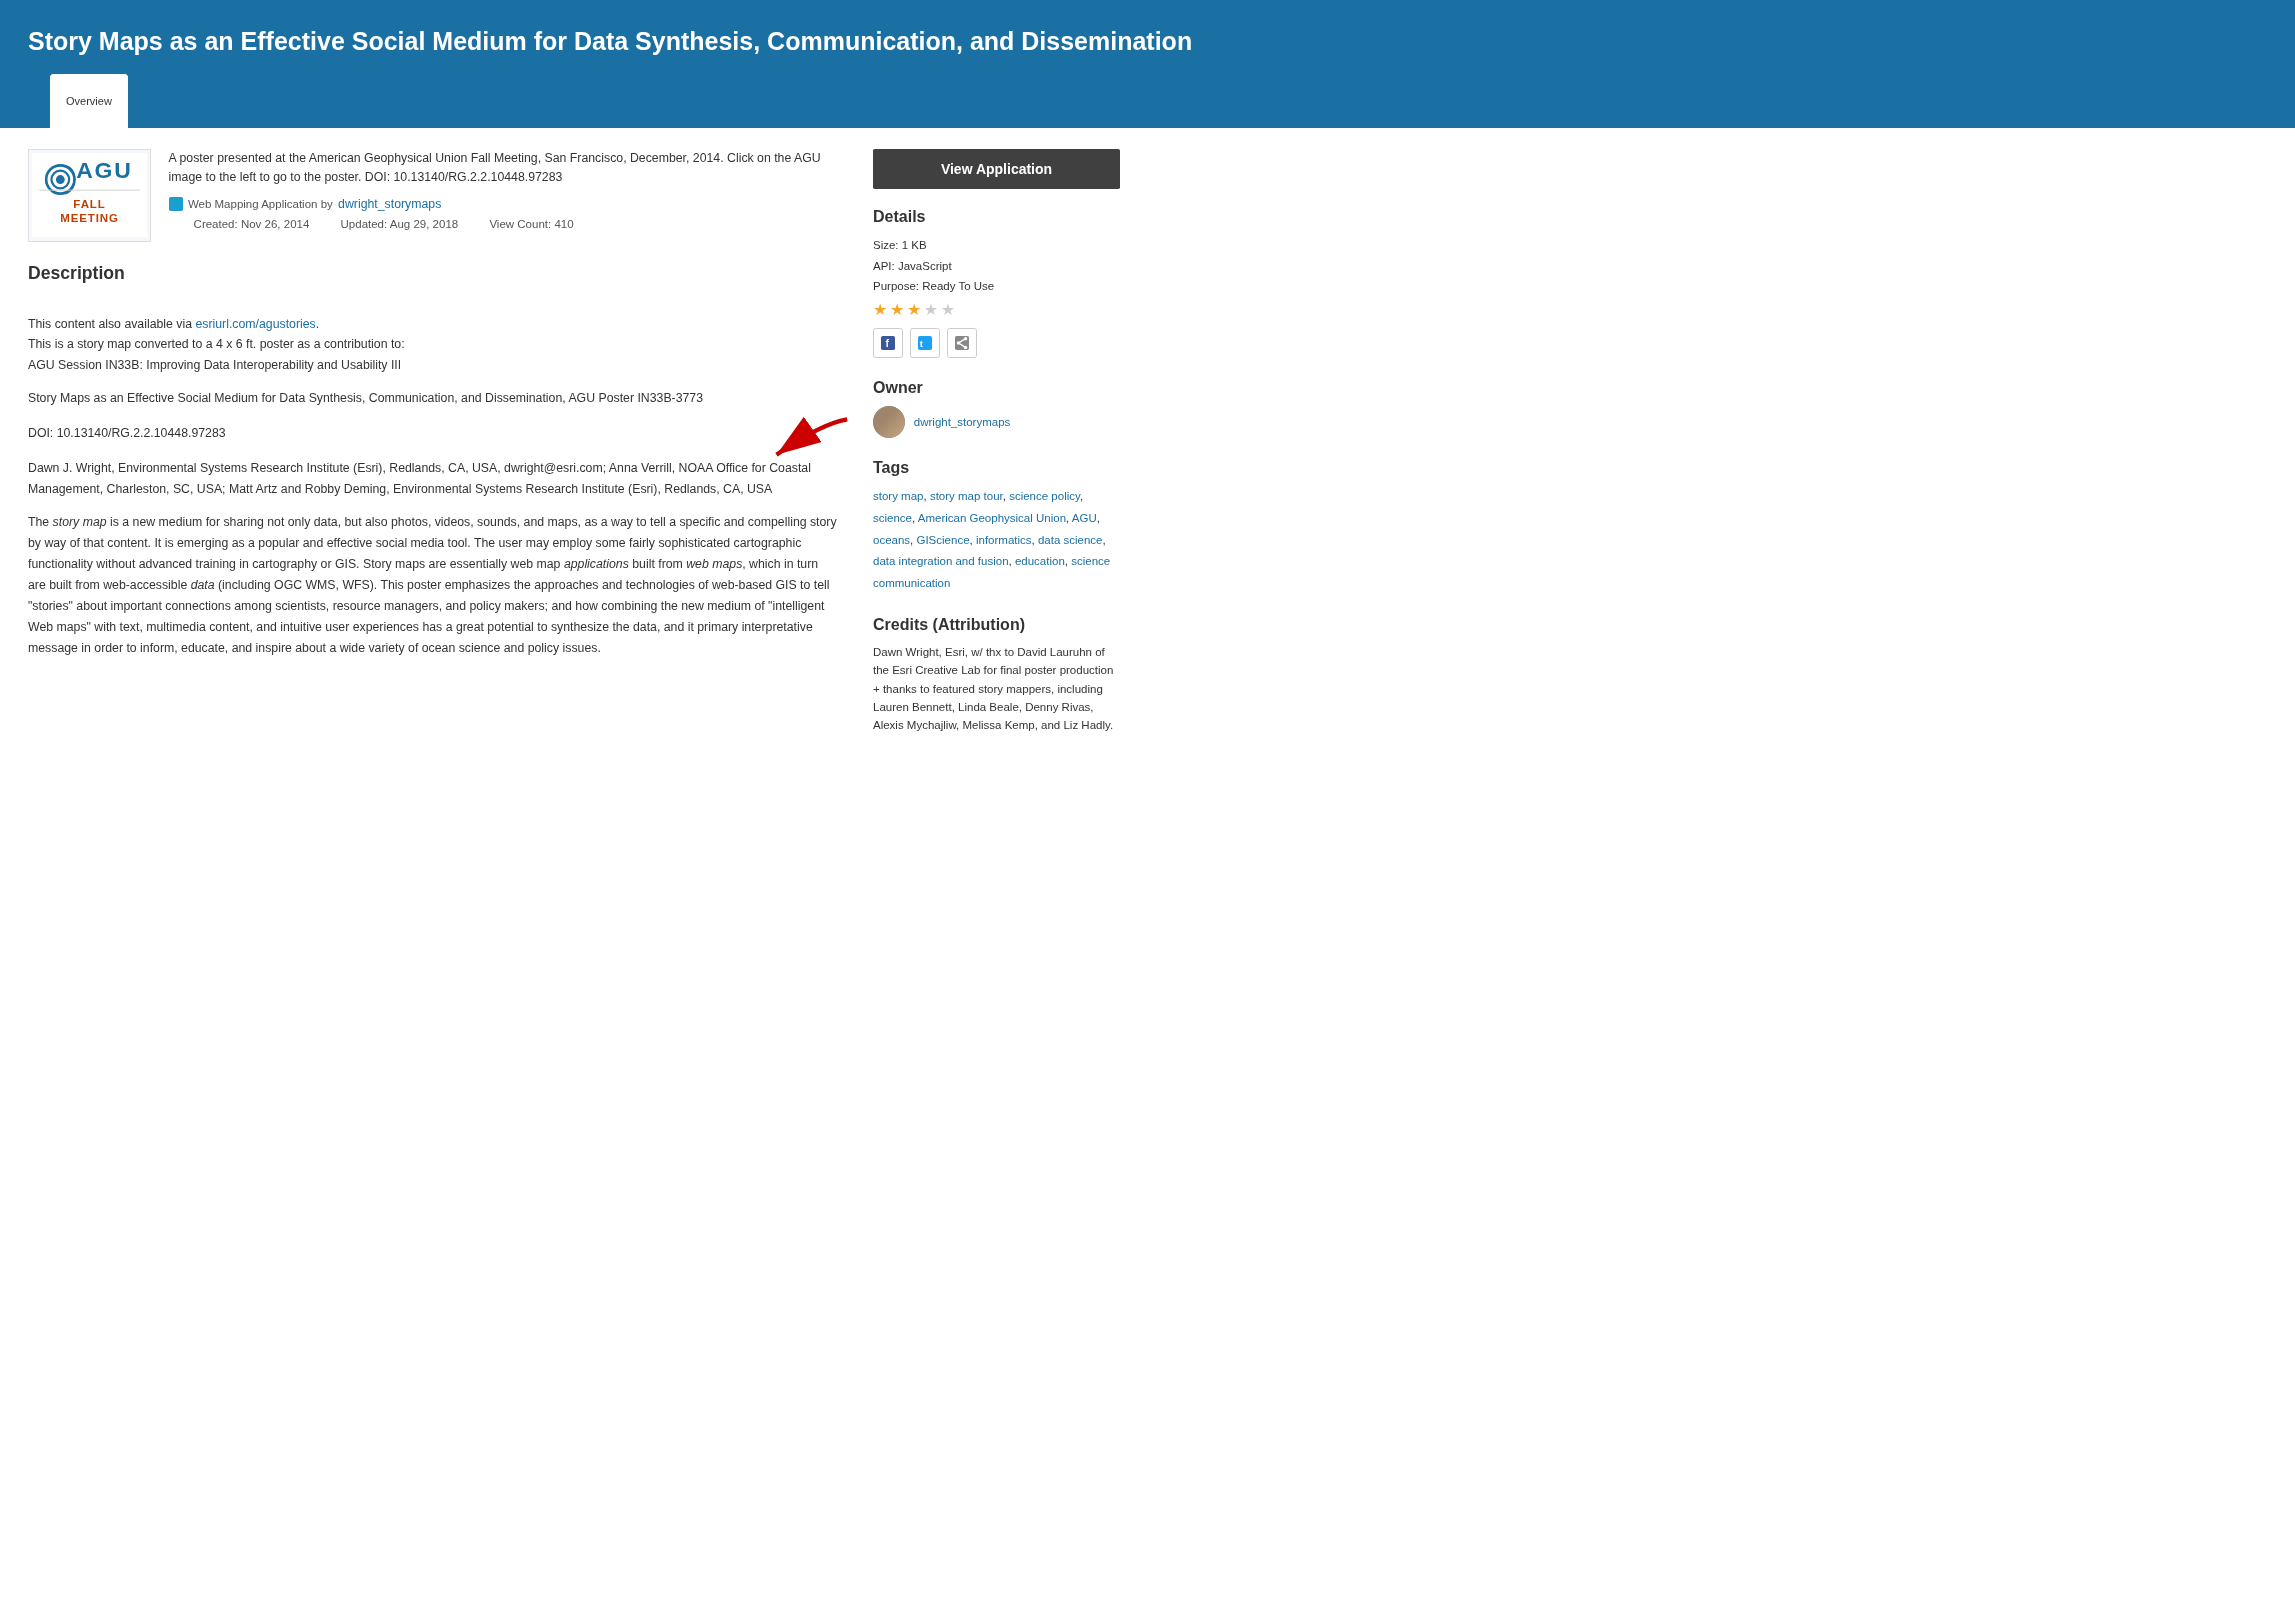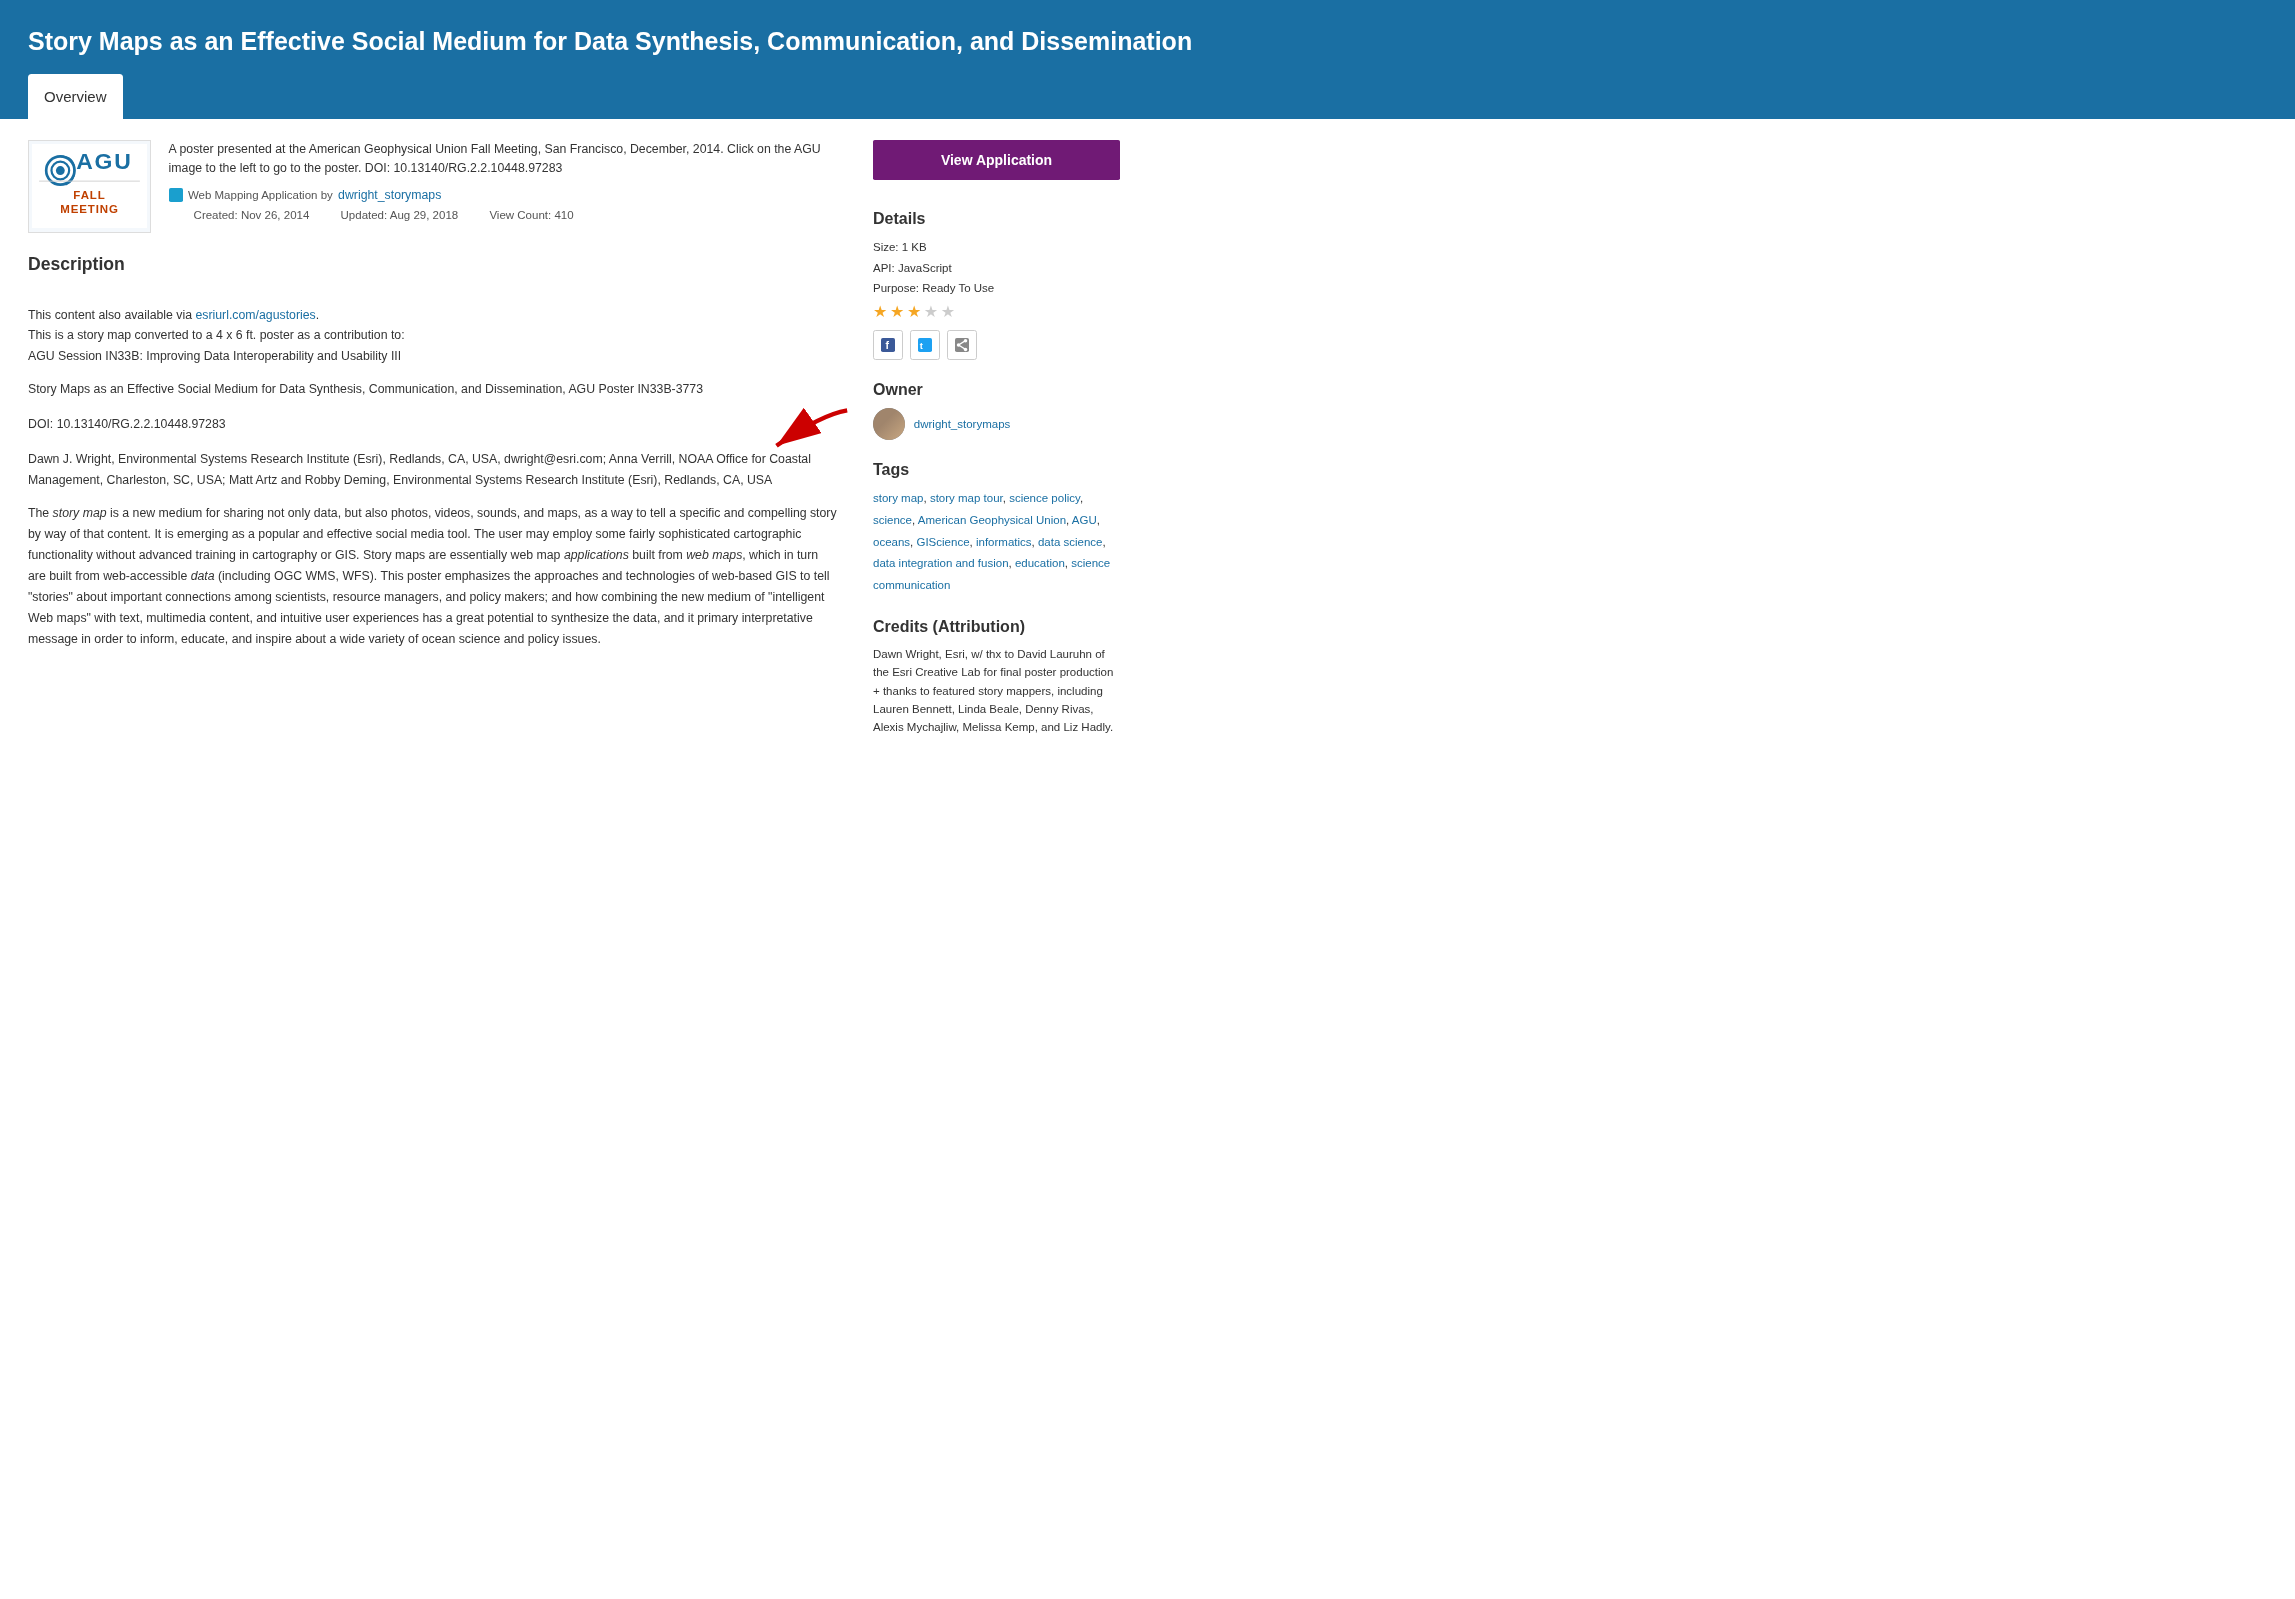--- a/index.html
+++ b/index.html
@@ -23,25 +23,26 @@
       margin-bottom: 16px;
     }
     .tabs-bar {
       display: flex;
       gap: 0;
       margin-top: 8.8px;
     }
     .tab {
       background: #fff;
       color: #333;
-      padding: 14px 16px;
-      font-size: 15px;
+      padding: 21px 16px;
+      font-size: 11px;
       border-top-left-radius: 3.5px;
       border-top-right-radius: 3.5px;
       cursor: pointer;
+      margin-left: 22px;
     }
 
     
     .main-container {
       display: flex;
       gap: 0;
       padding: 21px 28px;
       max-width: 1148px;
     }
 
@@ -143,30 +144,30 @@
 
     
     .sidebar {
       width: 247px;
       flex-shrink: 0;
     }
 
     .view-app-btn {
       display: block;
       width: 100%;
-      background: #701a75;
+      background: #404040;
       color: #fff;
       text-align: center;
       padding: 12.3px 0;
       font-size: 14px;
       font-weight: bold;
       border: none;
       cursor: pointer;
       border-radius: 1.8px;
-      margin-bottom: 30px;
+      margin-bottom: 19px;
       text-decoration: none;
     }
 
     .sidebar-section {
       margin-bottom: 21px;
     }
     .sidebar-section-title {
       font-size: 16px;
       font-weight: bold;
       color: #333;

